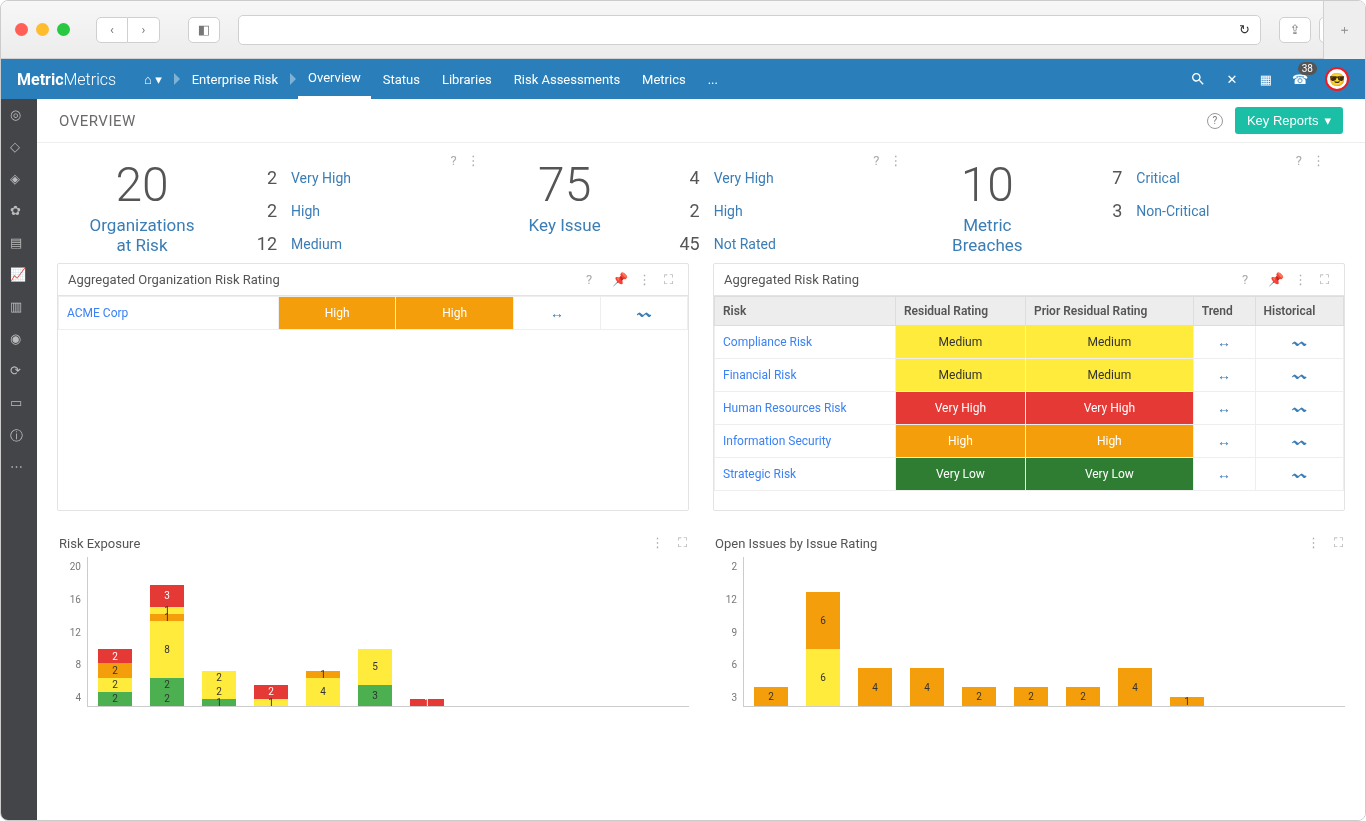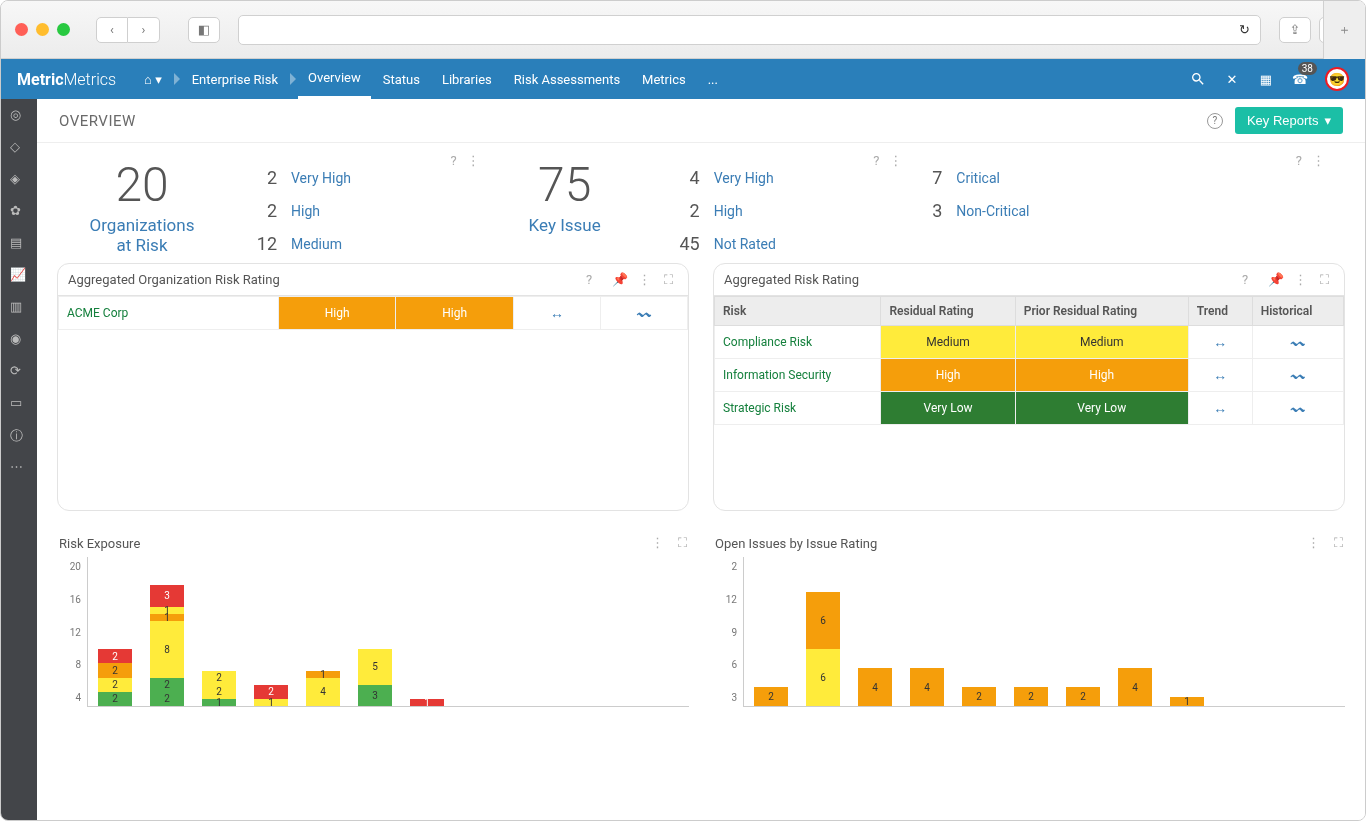--- a/index.html
+++ b/index.html
@@ -52,28 +52,28 @@
 .kpi-left{text-align:center;min-width:150px}
 .kpi-num{font-size:48px;color:#555;font-weight:300;line-height:1}
 .kpi-label{font-size:17px;color:#3b7db5;margin-top:6px}
 .kpi-br{display:flex;flex-direction:column;gap:12px;padding-top:6px}
 .kpi-br-row{display:flex;align-items:center;gap:14px}
 .kpi-br-n{font-size:18px;color:#555;min-width:30px;text-align:right}
 .kpi-br-l{color:#3b7db5;font-size:14px}
 
 
 .panel-row{display:flex;gap:24px;padding:0 20px 18px}
-.panel{flex:1;border:1px solid #e3e3e3;border-radius:12px}
+.panel{flex:1;border:1px solid #e3e3e3;border-radius:2px}
 .panel-hdr{height:32px;display:flex;align-items:center;padding:0 10px;font-size:13px;color:#555;border-bottom:1px solid #e3e3e3}
 .panel-hdr-tools{margin-left:auto;display:flex;gap:12px;color:#aaa}
 .tool{width:14px;cursor:pointer}
 table{width:100%;border-collapse:collapse;font-size:12px}
 th{background:#ededed;text-align:left;padding:7px 8px;color:#555;border:1px solid #ddd;font-weight:600}
 td{padding:6px 8px;border:1px solid #eee}
-td.link{color:#15803d;cursor:pointer}
+td.link{color:#3b82f6;cursor:pointer}
 .rating{text-align:center;color:#333}
 .r-high{background:#f59e0b;color:#fff}
 .r-medium{background:#ffeb3b}
 .r-veryhigh{background:#e53935;color:#fff}
 .r-verylow{background:#2e7d32;color:#fff}
 .trend-ico{color:#3b7db5;text-align:center;font-size:14px}
 
 
 .chart-row{display:flex;gap:24px;padding:0 20px 18px}
 .chart-panel{flex:1}
@@ -213,20 +213,24 @@
                 <span class="kpi-br-n">45</span>
                 <span class="kpi-br-l">Not Rated</span>
               </div>
             </div>
           </div>
           <div class="kpi">
             <div class="kpi-tools">
               <span>?</span>
               <span>⋮</span>
             </div>
+  <div class="kpi-left">
+              <div class="kpi-num">10</div>
+              <div class="kpi-label">Metric<br>Breaches</div>
+            </div>
   <div class="kpi-br">
               <div class="kpi-br-row">
                 <span class="kpi-br-n">7</span>
                 <span class="kpi-br-l">Critical</span>
               </div>
               <div class="kpi-br-row">
                 <span class="kpi-br-n">3</span>
                 <span class="kpi-br-l">Non-Critical</span>
               </div>
             </div>
@@ -278,20 +282,34 @@
                     <th>Historical</th>
                   </tr>
                   <tr>
       <td class="link">Compliance Risk</td>
       <td class="rating r-medium">Medium</td>
       <td class="rating r-medium">Medium</td>
       <td class="trend-ico">↔</td>
       <td class="trend-ico">〰</td>
     </tr>
                   <tr>
+      <td class="link">Financial Risk</td>
+      <td class="rating r-medium">Medium</td>
+      <td class="rating r-medium">Medium</td>
+      <td class="trend-ico">↔</td>
+      <td class="trend-ico">〰</td>
+    </tr>
+                  <tr>
+      <td class="link">Human Resources Risk</td>
+      <td class="rating r-veryhigh">Very High</td>
+      <td class="rating r-veryhigh">Very High</td>
+      <td class="trend-ico">↔</td>
+      <td class="trend-ico">〰</td>
+    </tr>
+                  <tr>
       <td class="link">Information Security</td>
       <td class="rating r-high">High</td>
       <td class="rating r-high">High</td>
       <td class="trend-ico">↔</td>
       <td class="trend-ico">〰</td>
     </tr>
                   <tr>
       <td class="link">Strategic Risk</td>
       <td class="rating r-verylow">Very Low</td>
       <td class="rating r-verylow">Very Low</td>

